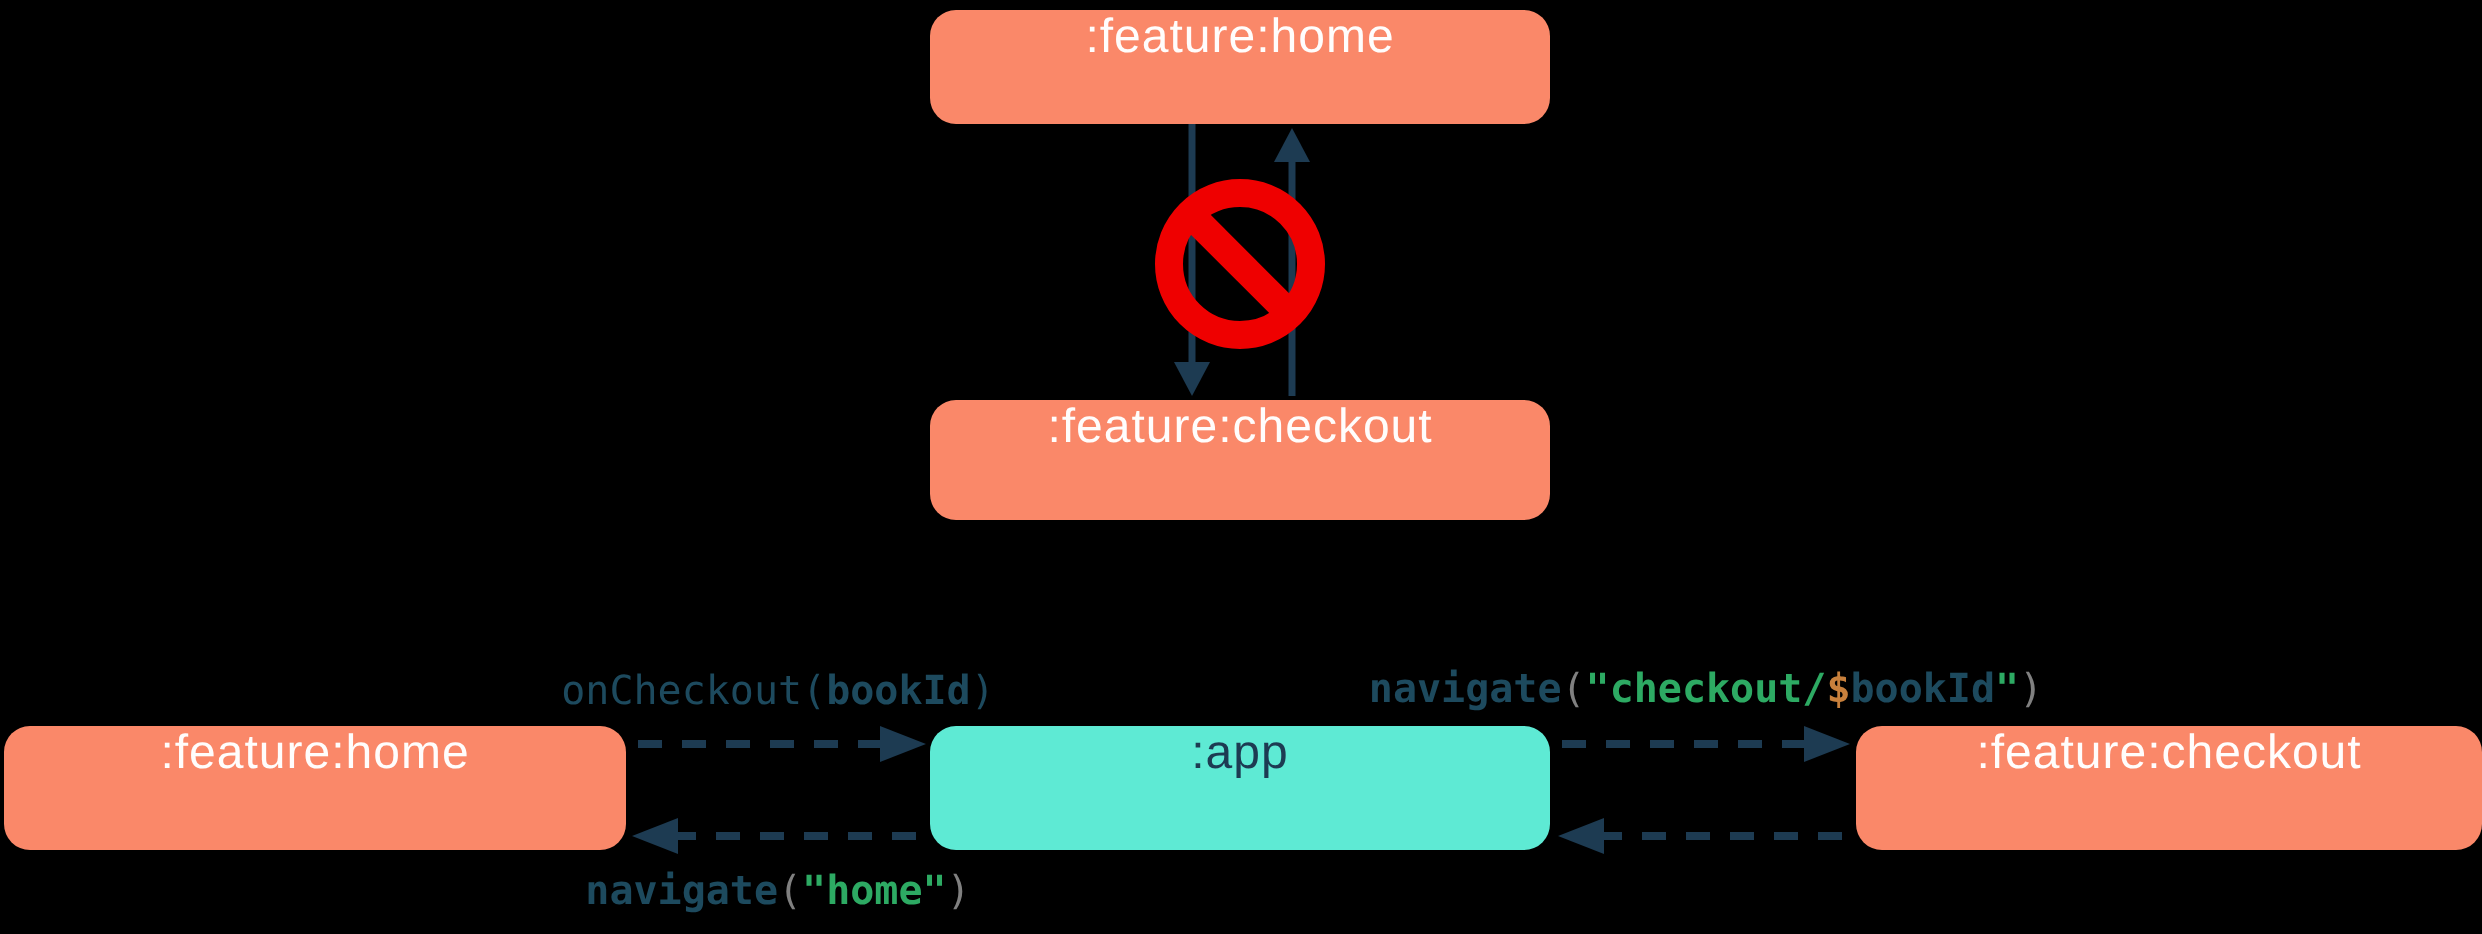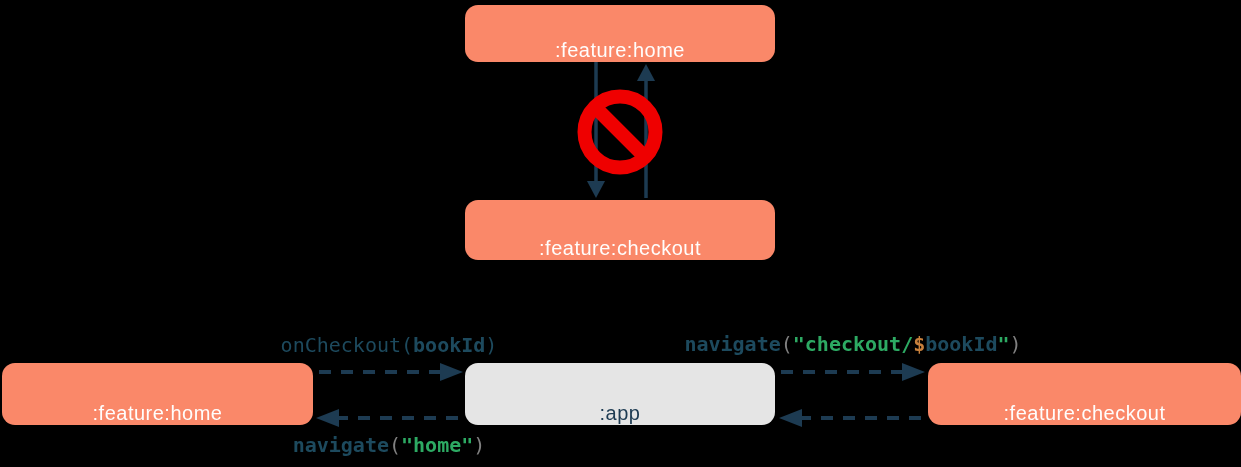--- a/index.html
+++ b/index.html
@@ -2,25 +2,25 @@
 <html><head>
 <meta charset="utf-8">
 <style>
   html,body{margin:0;padding:0;background:#000;}
   .canvas{
     position:relative;width:1241px;height:467px;background:#000;overflow:hidden;
     font-family:"Liberation Sans", sans-serif;
   }
   .layer{position:absolute;left:0;top:0;width:1241px;height:467px;}
   .box{
-    position:absolute;display:flex;align-items:flex-end;justify-content:center;
-    border-radius:13px;font-size:20px;letter-spacing:0.5px;
+    position:absolute;display:flex;align-items:flex-start;justify-content:center;
+    border-radius:13px;font-size:24px;letter-spacing:0.5px;
   }
   .box.salmon{background:#fa8869;color:#fffdfc;}
-  .box.green{background:#e5e5e5;color:#1d3b52;}
+  .box.green{background:#5eead4;color:#1d3b52;}
   .code-label{
     position:absolute;text-align:center;white-space:nowrap;
     font-family:"DejaVu Sans Mono","Liberation Mono",monospace;
     font-size:20px;line-height:26px;
   }
   .cn{color:#1d4a5e;}
   .gray{color:#808080;}
   .str{color:#2daa63;}
   .dollar{color:#c8803c;}
   .b{font-weight:bold;}

